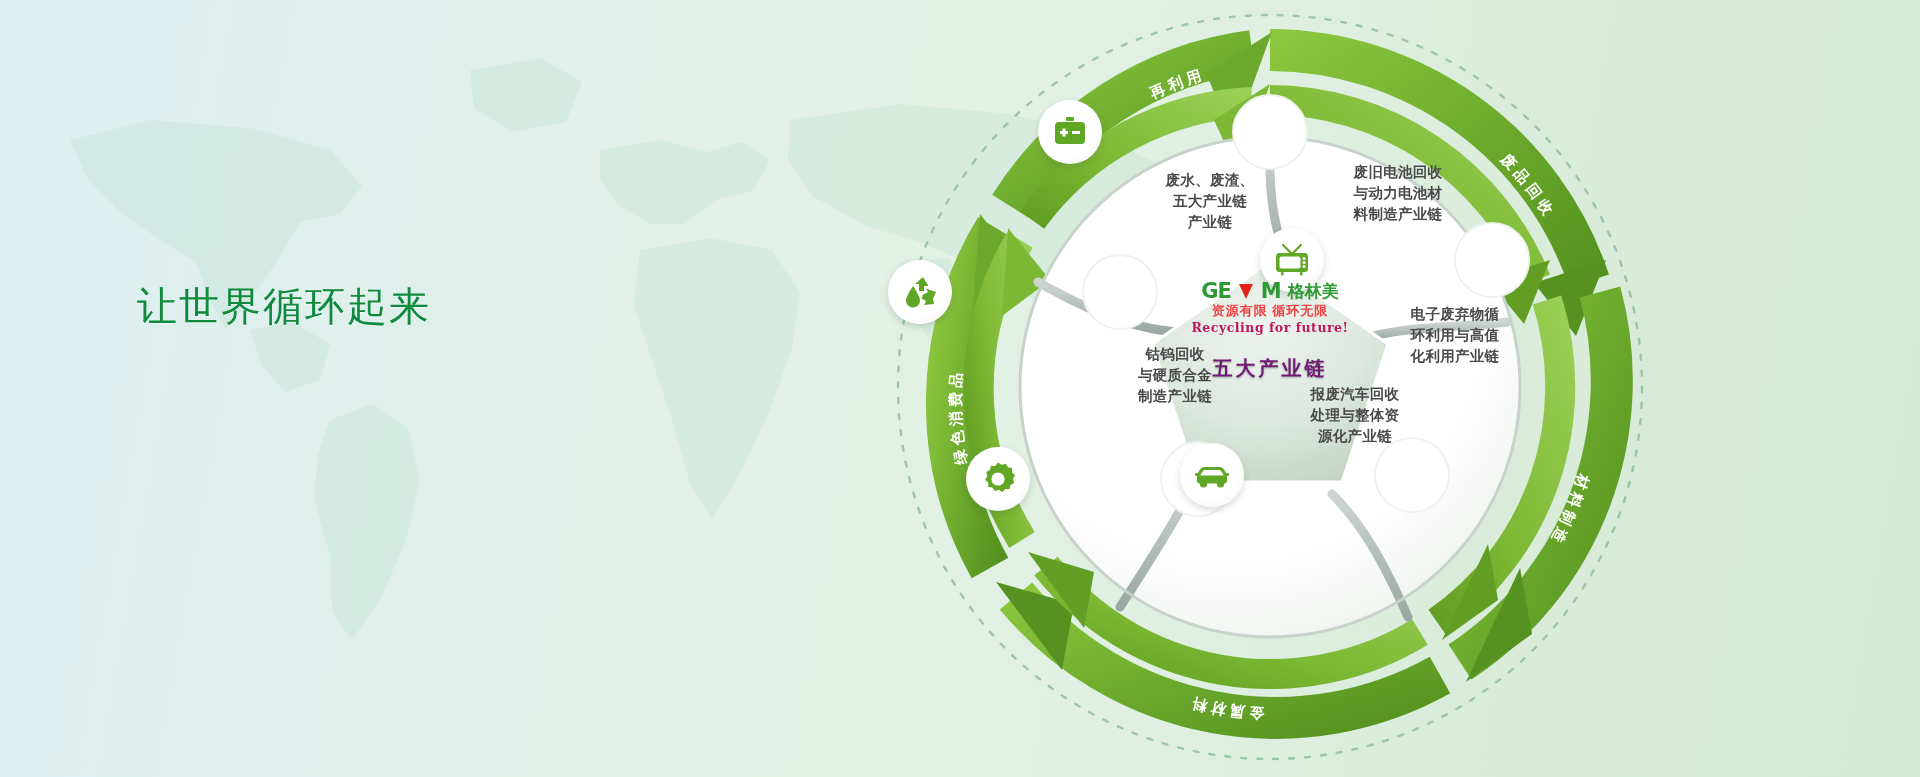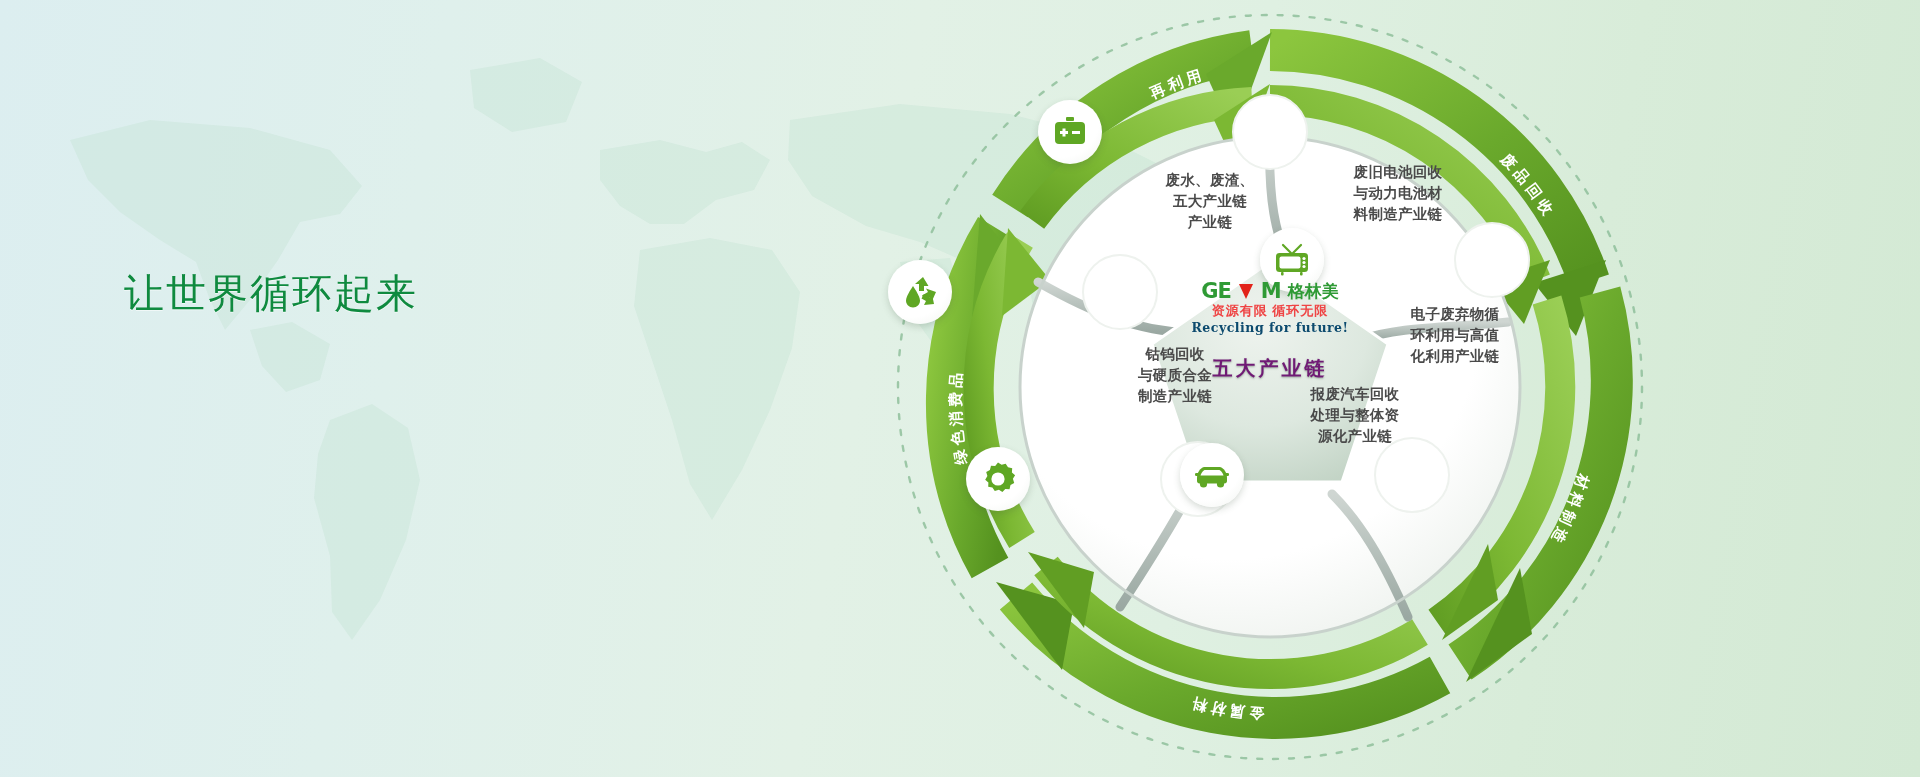--- a/index.html
+++ b/index.html
@@ -13,21 +13,21 @@
   #worldmap{position:absolute;left:0;top:0;width:1920px;height:777px;opacity:.45;}
   
   .headline{
     position:absolute;left:124px;top:264px;
     color:#0f8a3f;
     font-size:40px;line-height:58px;letter-spacing:2px;
     font-weight:400;
     text-shadow:0 1px 0 rgba(255,255,255,.55);
     white-space:nowrap;
   }
-  .headline div{margin:0;padding:0;}
+  .headline div{margin:13px;padding:0;}
   
   #diagram{position:absolute;left:820px;top:-8px;width:900px;height:790px;}
   .seg-label{
     position:absolute;
     color:#4a4a4a;
     font-size:14.5px;line-height:21px;
     text-align:center;
     font-weight:700;
     white-space:pre-line;
     letter-spacing:.3px;
@@ -49,21 +49,21 @@
     border-top:15px solid #e2231a;margin:0 1px;
   }
   .gem-cn{
     font-size:17px;font-weight:700;color:#2f9a35;letter-spacing:0px;line-height:21px;text-align:center;
   }
   .gem-slogan{
     font-size:13px;color:#ef4444;font-weight:700;letter-spacing:1px;margin-top:1px;line-height:16px;
   }
   .gem-en{
     font-family:"DejaVu Serif",serif;
-    font-size:12.5px;color:#0c4a6e;font-weight:700;letter-spacing:.5px;margin-top:1px;line-height:15px;
+    font-size:12.5px;color:#be185d;font-weight:700;letter-spacing:.5px;margin-top:1px;line-height:15px;
   }
   .center-title{
     margin-top:20px;
     font-size:20px;font-weight:700;color:#701a75;letter-spacing:3px;
     text-shadow:0 1px 2px rgba(90,110,95,.55);
   }
   .icon-bubble{
     position:absolute;border-radius:50%;
     background:radial-gradient(circle at 38% 32%,#ffffff 0%,#ffffff 62%,#f0f3ef 100%);
     box-shadow:0 3px 7px rgba(70,90,70,.22);

